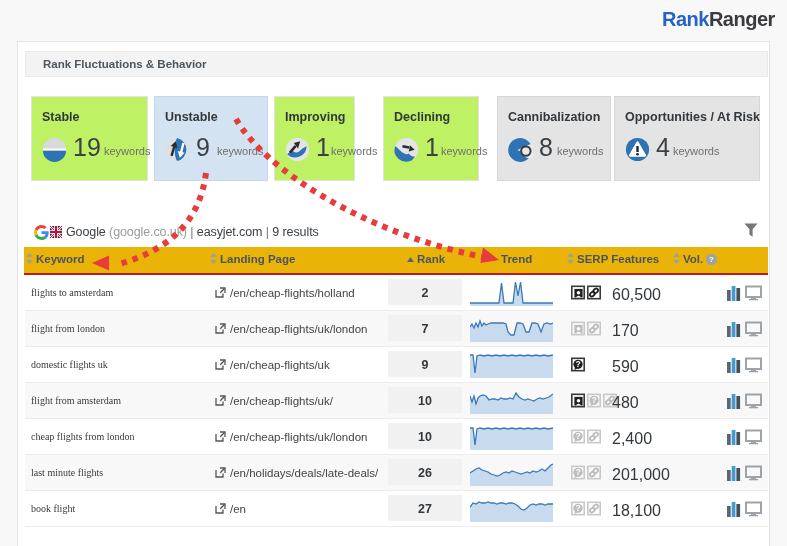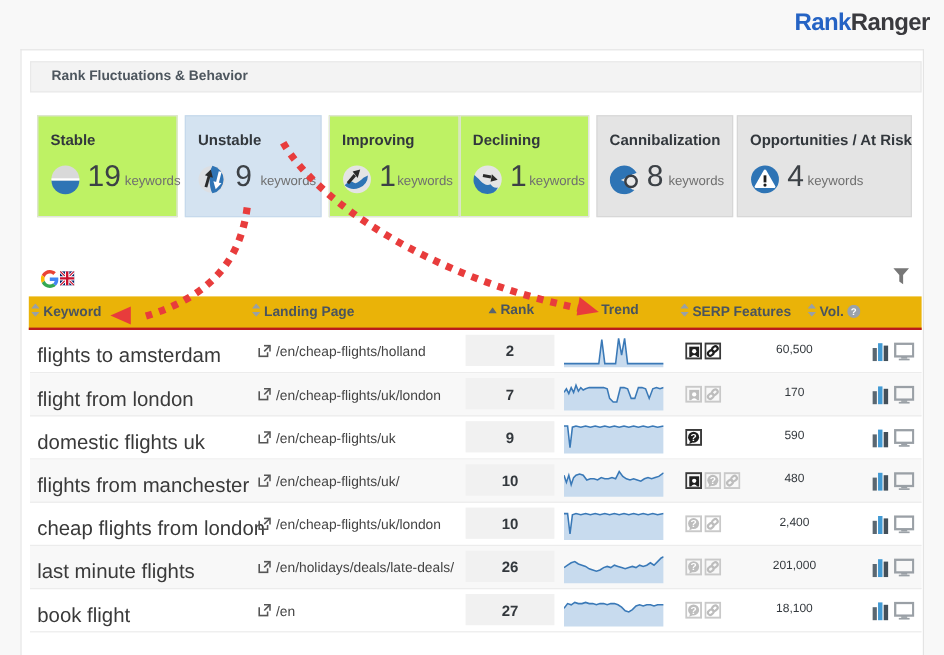--- a/index.html
+++ b/index.html
@@ -26,28 +26,28 @@
 #grow .txt { position:absolute; left:41px; top:6px; font-size:12.5px; letter-spacing:-0.1px; color:#3c4146; }
 #grow .txt .dim { color:#9a9a9a; }
 #grow .txt .sep { color:#777; }
 
 #thead { position:absolute; left:6px; right:1px; top:205px; height:28px; background:#eab308; border-bottom:2px solid #b91c1c; font-size:11.5px; font-weight:bold; color:#4a545e; }
 #thead .h { position:absolute; top:6px; white-space:nowrap; }
 .sortg { display:inline-block; vertical-align:-1px; margin-right:3px; }
 
 .row { position:absolute; left:7px; right:1px; height:36px; border-bottom:1px solid #ececec; }
 .row.alt { background:#f8f8f8; }
-.kw { position:absolute; left:6px; top:12px; font-size:17px; color:#3a3a3a; }
+.kw { position:absolute; left:6px; top:12px; font-size:10px; color:#3a3a3a;font-family:Liberation Serif, serif; }
 .lp { position:absolute; left:190px; top:12px; font-size:11.5px; color:#444; }
 .lp svg { vertical-align:-1px; margin-right:4px; }
 .rankcell { position:absolute; left:363px; width:74px; top:4px; bottom:5px; background:#f1f1f1; text-align:center; font-size:12.5px; font-weight:bold; color:#33383d; line-height:29px; }
 .spark { position:absolute; left:445px; top:4px; }
 .serp { position:absolute; left:546px; top:10px; }
 .serp svg { margin-right:2px; }
-.vol { position:absolute; left:587px; width:100px; top:11px; text-align:center; font-size:10px; color:#33383d; }
+.vol { position:absolute; left:587px; width:100px; top:11px; text-align:left; font-size:16px; color:#33383d; }
 .acts { position:absolute; left:702px; top:10px; width:60px; }
 </style>
 </head>
 <body>
 <div id="logo"><span class="b">Rank</span><span class="g">Ranger</span></div>
 <div id="panel">
   <div id="fbar">
       <span>Rank Fluctuations &amp; Behavior</span>
     </div>
 
@@ -71,32 +71,32 @@
             <path d="M9.5 4.5 L5.6 11.2 L13.4 11.2 Z"></path>
           </g>
           <g fill="#fff" transform="rotate(14 18.7 14.5)">
             <rect x="17.4" y="6.5" width="2.7" height="11"></rect>
             <path d="M18.7 23.5 L14.8 16.8 L22.6 16.8 Z"></path>
           </g>
         </svg></div>
     <div class="n">9</div>
     <div class="k" style="left:62px;">keywords</div>
   </div>
-  <div class="card" style="left:256px;width:109px;">
+  <div class="card" style="left:256px;width:81px;">
     <div class="t">Improving</div>
     <div class="ic"><svg width="25" height="25" viewBox="0 0 28 28">
           <circle cx="14" cy="14" r="13" fill="#e4e4e4"></circle>
           <path d="M2.5 19.5 C5.5 16 8.5 15 10.8 16.8 C13.5 19 16.5 15.5 20 12.5 L24.2 10.3 A13 13 0 0 1 2.5 19.5 Z" fill="#2e74b5"></path>
           <path d="M5.5 17.5 L12 10" stroke="#2b2b2b" stroke-width="2.9" fill="none"></path>
           <path d="M17 4.7 L9.9 6.6 L14.6 12.8 Z" fill="#2b2b2b"></path>
         </svg></div>
     <div class="n">1</div>
     <div class="k" style="left:56px;">keywords</div>
   </div>
-  <div class="card" style="left:365px;width:108px;">
+  <div class="card" style="left:365px;width:96px;">
     <div class="t">Declining</div>
     <div class="ic"><svg width="25" height="25" viewBox="0 0 28 28">
           <circle cx="14" cy="14" r="13" fill="#e4e4e4"></circle>
           <path d="M1.5 10 C3.5 11.8 5 13.2 7 15.2 C10 18.2 13.5 20.5 16.5 18.5 C18 20.5 20.5 22.5 23.5 21.5 C22.5 23.5 21 25.2 19.5 26.2 A13 13 0 0 1 1.5 10 Z" fill="#2e74b5"></path>
           <path d="M9.5 10.4 L17 11.8" stroke="#2b2b2b" stroke-width="2.8" fill="none"></path>
           <path d="M23.2 14.3 L17.8 9.3 L16.6 16.1 Z" fill="#2b2b2b"></path>
         </svg></div>
     <div class="n">1</div>
     <div class="k" style="left:57px;">keywords</div>
   </div>
@@ -129,20 +129,21 @@
         <path fill="#FBBC05" d="M10.53 28.59c-.48-1.45-.76-2.99-.76-4.59s.27-3.14.76-4.59l-7.98-6.19C.92 16.46 0 20.12 0 24c0 3.88.92 7.54 2.56 10.78l7.97-6.19z"></path>
         <path fill="#34A853" d="M24 48c6.48 0 11.93-2.13 15.89-5.81l-7.73-6c-2.15 1.45-4.92 2.3-8.16 2.3-6.26 0-11.57-4.22-13.47-9.91l-7.98 6.19C6.51 42.62 14.62 48 24 48z"></path>
       </svg>
     <svg class="abs" style="left:25px;top:7px;" width="12" height="12" viewBox="0 0 60 60">
         <rect width="60" height="60" fill="#012169"></rect>
         <path d="M0 0 L60 60 M60 0 L0 60" stroke="#fff" stroke-width="12"></path>
         <path d="M0 0 L60 60 M60 0 L0 60" stroke="#C8102E" stroke-width="5"></path>
         <path d="M30 0 V60 M0 30 H60" stroke="#fff" stroke-width="18"></path>
         <path d="M30 0 V60 M0 30 H60" stroke="#C8102E" stroke-width="10"></path>
       </svg>
+    <div class="txt">Google <span class="dim">(google.co.uk)</span> <span class="sep">|</span> easyjet.com <span class="sep">|</span> 9 results</div>
     <svg class="abs" style="left:719px;top:4px;" width="14" height="15" viewBox="0 0 14 15">
         <path d="M0.5 0.5 H13.5 L8.6 6.2 V13.8 L5.4 11.6 V6.2 Z" fill="#777"></path>
       </svg>
   </div>
 
   <div id="thead">
     <div class="h" style="left:2px;"><span class="sortg"><svg width="7" height="11" viewBox="0 0 7 11">
             <path d="M3.5 0 L7 4 L0 4 Z" fill="#98a0a8"></path>
             <path d="M3.5 11 L0 7 L7 7 Z" fill="#98a0a8"></path>
           </svg></span>Keyword</div>
@@ -260,21 +261,21 @@
             <rect x="0" y="5" width="3.7" height="11" fill="#5a6771"></rect>
             <rect x="4.7" y="1" width="3.7" height="15" fill="#429ad4"></rect>
             <rect x="9.4" y="3" width="3.7" height="13" fill="#434f59"></rect>
           </svg><svg width="17" height="16" viewBox="0 0 17 15">
             <rect x="1" y="1" width="15" height="10.5" fill="none" stroke="#9aa0a6" stroke-width="1.9"></rect>
             <rect x="6" y="12" width="5" height="1.4" fill="#9aa0a6"></rect>
             <rect x="4" y="13.4" width="9" height="1.4" fill="#9aa0a6"></rect>
           </svg></div>
   </div>
   <div class="row alt" style="top:341px;">
-    <div class="kw">flights from manchester</div>
+    <div class="kw">flight from amsterdam</div>
     <div class="lp"><svg width="11" height="11" viewBox="0 0 11 11">
             <path d="M1 3 V10 H8 V6.5" fill="none" stroke="#555" stroke-width="1.3"></path>
             <path d="M5 1 H10 V6" fill="none" stroke="#555" stroke-width="1.3"></path>
             <path d="M9.7 1.3 L5.2 5.8" stroke="#555" stroke-width="1.3"></path>
           </svg>/en/cheap-flights/uk/</div>
     <div class="rankcell">10</div>
     <svg class="spark" width="83" height="28" viewBox="0 0 83 28">
           <polygon points="0,9 2,15 4,9 6,17 8,11 10,9 13,8 16,9 19,13 22,12 25,12 28,13 31,11 34,12 37,12 40,11 43,12 46,6 49,10 52,12 55,13 58,12 61,13 64,14 67,12 70,11 73,12 76,11 79,10 83,7 83,27 0,27" fill="#c8dbee"></polygon>
           <polyline points="0,9 2,15 4,9 6,17 8,11 10,9 13,8 16,9 19,13 22,12 25,12 28,13 31,11 34,12 37,12 40,11 43,12 46,6 49,10 52,12 55,13 58,12 61,13 64,14 67,12 70,11 73,12 76,11 79,10 83,7" fill="none" stroke="#3a79b7" stroke-width="1.3"></polyline>
         </svg>

